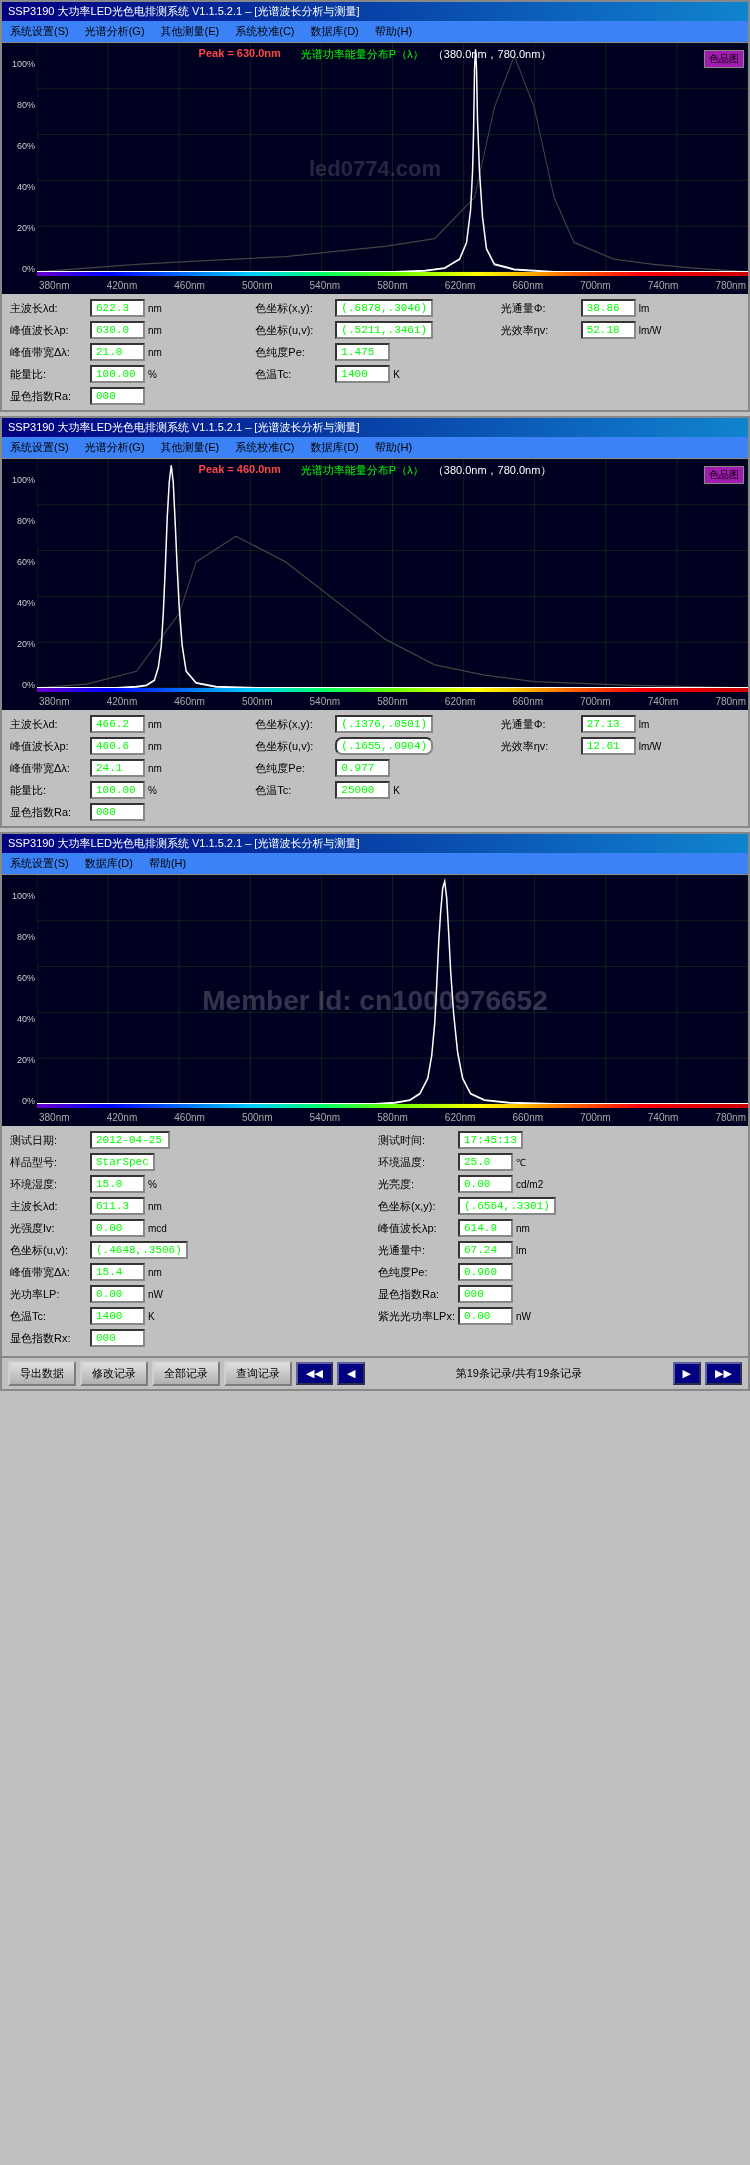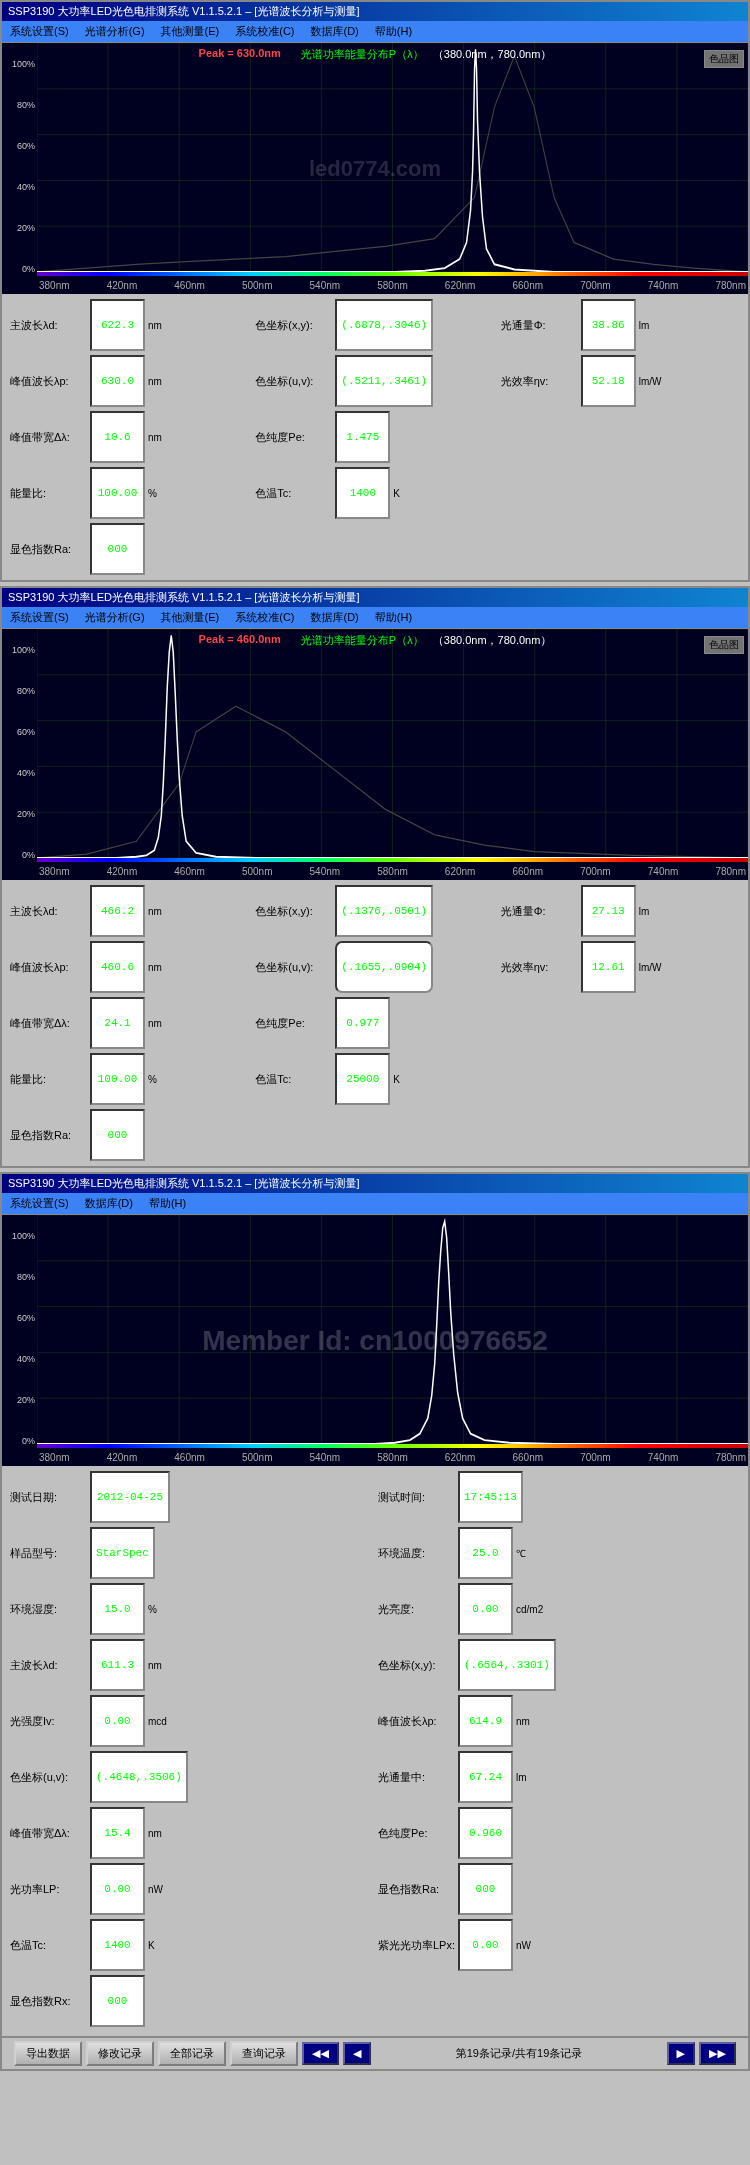--- a/index.html
+++ b/index.html
@@ -52,21 +52,21 @@
       left: 0; right: 0;
       display: flex;
       justify-content: center;
       gap: 20px;
       font-size: 11px;
       z-index: 5;
     }
     .peak-label { color: #ff4444; font-weight: bold; }
     .range-label { color: #00ff00; }
     .color-btn {
-      background: #737373;
+      background: #a21caf;
       border: 1px solid #888;
       color: #000;
       font-size: 10px;
       padding: 1px 4px;
       cursor: pointer;
       position: absolute;
       right: 4px;
       top: 3px;
     }
     .y-axis {
@@ -133,24 +133,24 @@
     .data-row {
       display: flex;
       align-items: center;
       padding: 1px 0;
       font-size: 11px;
     }
     .data-label { color: #000; white-space: nowrap; min-width: 80px; }
     .data-value {
       background: #000;
       color: #00ff00;
-      padding: 18px 4px;
+      padding: 1px 4px;
       min-width: 55px;
       font-size: 11px;
-      text-align: center;
+      text-align: left;
       font-family: 'Courier New', monospace;
     }
     .data-unit { color: #000; margin-left: 3px; font-size: 10px; }
 
     
     .bottom-data {
       background: #c0c0c0;
       padding: 4px 8px;
     }
     .bottom-data-grid {
@@ -158,21 +158,21 @@
       grid-template-columns: 1fr 1fr;
       gap: 2px 6px;
     }
 
     
     .toolbar {
       background: #c0c0c0;
       border-top: 2px solid #888;
       display: flex;
       align-items: center;
-      padding: 3px 12px;
+      padding: 3px 6px;
       gap: 4px;
     }
     .toolbar-btn {
       background: linear-gradient(to bottom, #e0e0e0, #b0b0b0);
       border: 2px outset #d0d0d0;
       padding: 3px 10px;
       font-size: 11px;
       cursor: pointer;
       color: #000;
       white-space: nowrap;
@@ -332,21 +332,21 @@
       <span class="data-value inset-box" style="min-width:90px;">(.5211,.3461)</span>
     </div>
     <div class="data-row">
       <span class="data-label">光效率ηv:</span>
       <span class="data-value inset-box">52.18</span>
       <span class="data-unit">lm/W</span>
     </div>
 
     <div class="data-row">
       <span class="data-label">峰值带宽Δλ:</span>
-      <span class="data-value inset-box">10.6</span>
+      <span class="data-value inset-box">21.0</span>
       <span class="data-unit">nm</span>
     </div>
     <div class="data-row">
       <span class="data-label">色纯度Pe:</span>
       <span class="data-value inset-box">1.475</span>
     </div>
     <div class="data-row"></div>
 
     <div class="data-row">
       <span class="data-label">能量比:</span>

